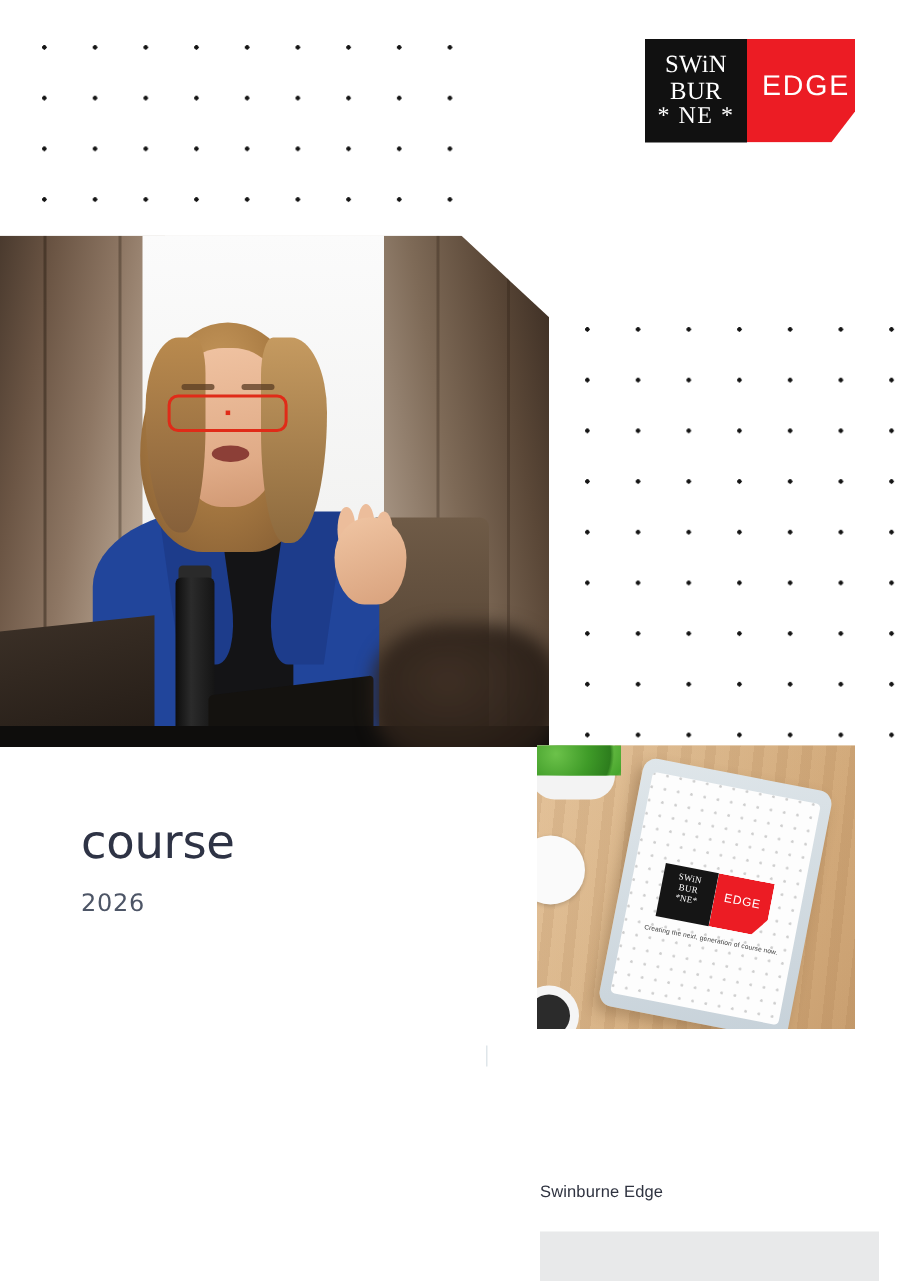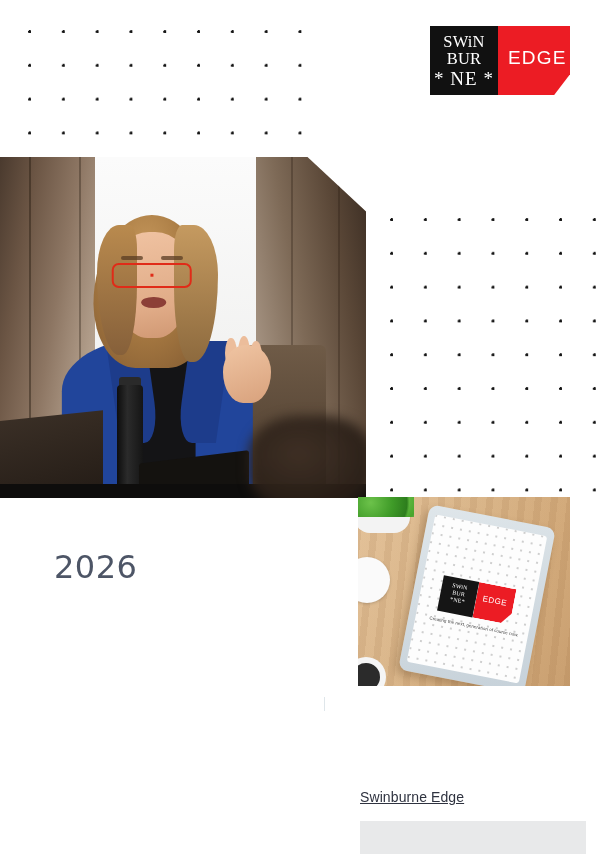--- a/index.html
+++ b/index.html
@@ -51,21 +51,21 @@
   #logo-black .l1,#logo-black .l2,#logo-black .l3{
     font-family:"Liberation Serif", serif;
     font-size:16.5px;
     letter-spacing:0.2px;
     font-weight:400;
     display:block;
     text-align:center;
   }
   #logo-black .l1{ margin-bottom:1px; }
   #logo-black .l2{ margin-bottom:1px; }
-  #logo-black .l3{ font-size:19px; letter-spacing:1px; }
+  #logo-black .l3{ font-size:16px; letter-spacing:1px; }
   #logo-red{
     position:absolute; left:68px; top:0;
     width:72px; height:69px;
     background:#ec1c24;
     -webkit-clip-path:polygon(0 0, 100% 0, 100% 70%, 78% 100%, 0 100%);
     clip-path:polygon(0 0, 100% 0, 100% 70%, 78% 100%, 0 100%);
     display:flex; align-items:center; justify-content:flex-start;
   }
   #logo-red .edge{
     color:#ffffff;
@@ -371,37 +371,36 @@
   #title-block .tl{
     font-family:"DejaVu Sans", sans-serif;
     font-size:31px;
     line-height:35px;
     font-weight:400;
     color:#2e3345;
     letter-spacing:-0.2px;
   }
   #title-block .year{
     font-family:"DejaVu Sans", sans-serif;
-    font-size:32px;
+    font-size:16px;
     line-height:34px;
     font-weight:400;
     color:#4d5566;
     margin-top:5px;
     letter-spacing:0.5px;
   }
 
   
   #footer-label{
     position:absolute;
     left:360px; top:789px;
-    font-size:14px;
+    font-size:11px;
     color:#2f3340;
     font-family:"Liberation Sans", sans-serif;
     letter-spacing:0.1px;
-    text-decoration:underline;
   }
   #footer-bar{
     position:absolute;
     left:360px; top:821px;
     width:226px; height:33px;
     background:#e8e9ea;
   }
   #center-tick{
     position:absolute;
     left:324px; top:697px;
@@ -477,19 +476,20 @@
           <div class="mr">EDGE</div>
         </div>
         <div class="tagline">Creating the next, generation of course now.</div>
       </div>
     </div>
   </div>
 
   <div id="center-tick"></div>
 
   <div id="title-block">
+    <div class="tl">course</div>
     <div class="year">2026</div>
   </div>
 
   <div id="footer-label">Swinburne Edge</div>
   <div id="footer-bar"></div>
 
 </div>
 
 </body></html>

